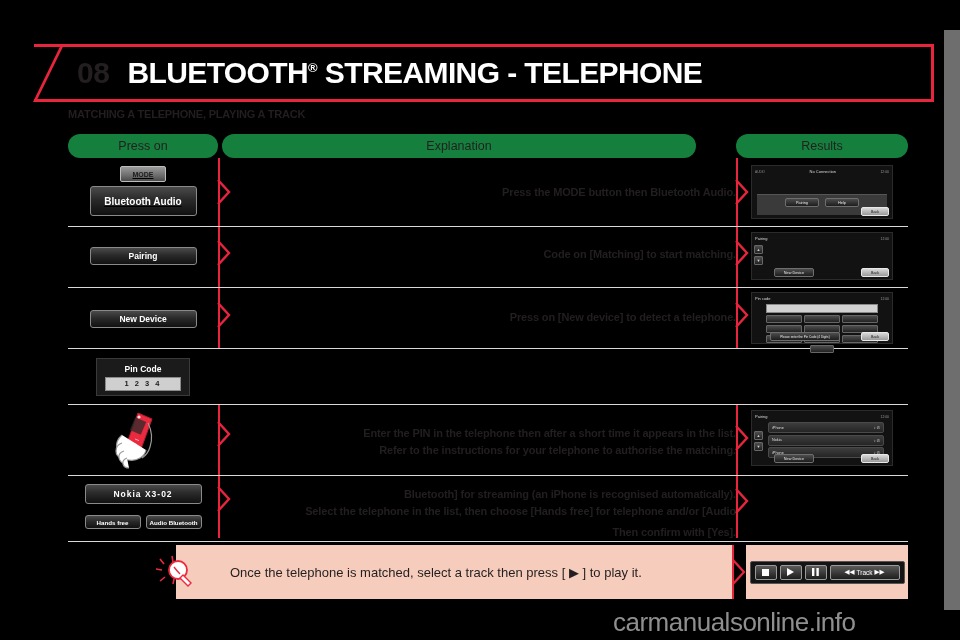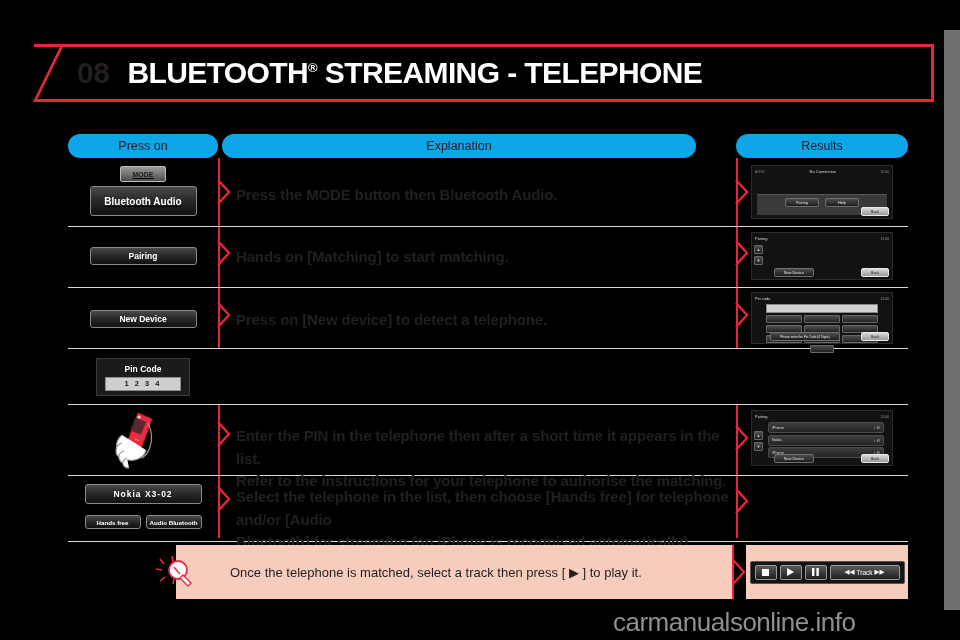--- a/index.html
+++ b/index.html
@@ -40,37 +40,38 @@
 
   .subtitle{
     position:absolute;left:68px;top:108px;
     font-size:11px;font-weight:bold;color:#231f20;letter-spacing:-0.2px;
   }
 
   
   .table{position:absolute;left:68px;top:134px;width:840px;}
   .thead{display:flex;gap:4px;height:24px;}
   .th{
-    background:#0ea5e9;color:#231f20;font-size:12.5px;
+    background:#15803d;color:#231f20;font-size:12.5px;
     display:flex;align-items:center;justify-content:center;
     border-radius:14px;
     text-align:center;
   }
   .th-press{width:150px;}
   .th-expl{flex:1;position:relative;}
   .th-res{width:172px;margin-left:36px;}
 
   .row{position:relative;border-bottom:1px solid #d9d9d9;display:flex;}
   .cell-press{width:150px;position:relative;flex:0 0 150px;}
   .cell-expl{flex:1;position:relative;padding-left:18px;}
   .cell-res{width:172px;flex:0 0 172px;position:relative;}
 
   .expl-text{
-    font-size:15px;font-weight:bold;color:#231f20;line-height:1.5;
+    font-size:11px;font-weight:bold;color:#231f20;line-height:1.5;
     letter-spacing:-0.15px;
+    text-align:right;
   }
 
   
   .vline{position:absolute;top:0;bottom:0;width:2px;background:#e8253c;}
   .vline .chev{
     position:absolute;left:-1px;width:14px;height:26px;
   }
   .vline .chev svg{display:block;}
 
   
@@ -183,20 +184,21 @@
 <div class="page">
 
   <div class="header">
     <div class="header-frame"></div>
     <div class="header-bar">
       <div class="chapter-num">08</div>
       <div class="chapter-title"><span>BLUETOOTH</span><sup>®</sup><span> STREAMING - TELEPHONE</span></div>
     </div>
   </div>
 
+  <div class="subtitle">MATCHING A TELEPHONE, PLAYING A TRACK</div>
 
   <div class="table">
 
     <div class="thead">
       <div class="th th-press">Press on</div>
       <div class="th th-expl">Explanation</div>
       <div class="th th-res">Results</div>
     </div>
 
     <div class="row" style="height:68px;">
@@ -248,21 +250,21 @@
         </div>
       </div>
       <div class="cell-expl">
         <div class="vline" style="left:0;">
           <div class="chev" style="top:13px;">
             <svg width="14" height="26" viewBox="0 0 14 26">
                 <path d="M1 1 L12 13 L1 25" fill="none" stroke="#e8253c" stroke-width="2.4"></path>
               </svg>
           </div>
         </div>
-        <div class="expl-text" style="padding-top:19px;">Hands on [Matching] to start matching.</div>
+        <div class="expl-text" style="padding-top:19px;">Code on [Matching] to start matching.</div>
       </div>
       <div class="cell-res">
         <div class="vline" style="left:0;">
           <div class="chev" style="top:13px;">
             <svg width="14" height="26" viewBox="0 0 14 26">
                 <path d="M1 1 L12 13 L1 25" fill="none" stroke="#e8253c" stroke-width="2.4"></path>
               </svg>
           </div>
         </div>
         <div class="screen" style="height:46px;margin-top:5px;">
@@ -422,22 +424,22 @@
       </div>
       <div class="cell-expl">
         <div class="vline" style="left:0;">
           <div class="chev" style="top:10px;">
             <svg width="14" height="26" viewBox="0 0 14 26">
                 <path d="M1 1 L12 13 L1 25" fill="none" stroke="#e8253c" stroke-width="2.4"></path>
               </svg>
           </div>
         </div>
         <div style="padding-top:10px;">
+          <div class="expl-text">Bluetooth] for streaming (an iPhone is recognised automatically).</div>
           <div class="expl-text">Select the telephone in the list, then choose [Hands free] for telephone and/or [Audio</div>
-          <div class="expl-text">Bluetooth] for streaming (an iPhone is recognised automatically).</div>
           <div class="expl-text" style="padding-top:5px;margin-left:20px;">Then confirm with [Yes].</div>
         </div>
       </div>
       <div class="cell-res">
         <div class="vline" style="left:0;">
           <div class="chev" style="top:12px;">
             <svg width="14" height="26" viewBox="0 0 14 26">
                 <path d="M1 1 L12 13 L1 25" fill="none" stroke="#e8253c" stroke-width="2.4"></path>
               </svg>
           </div>

